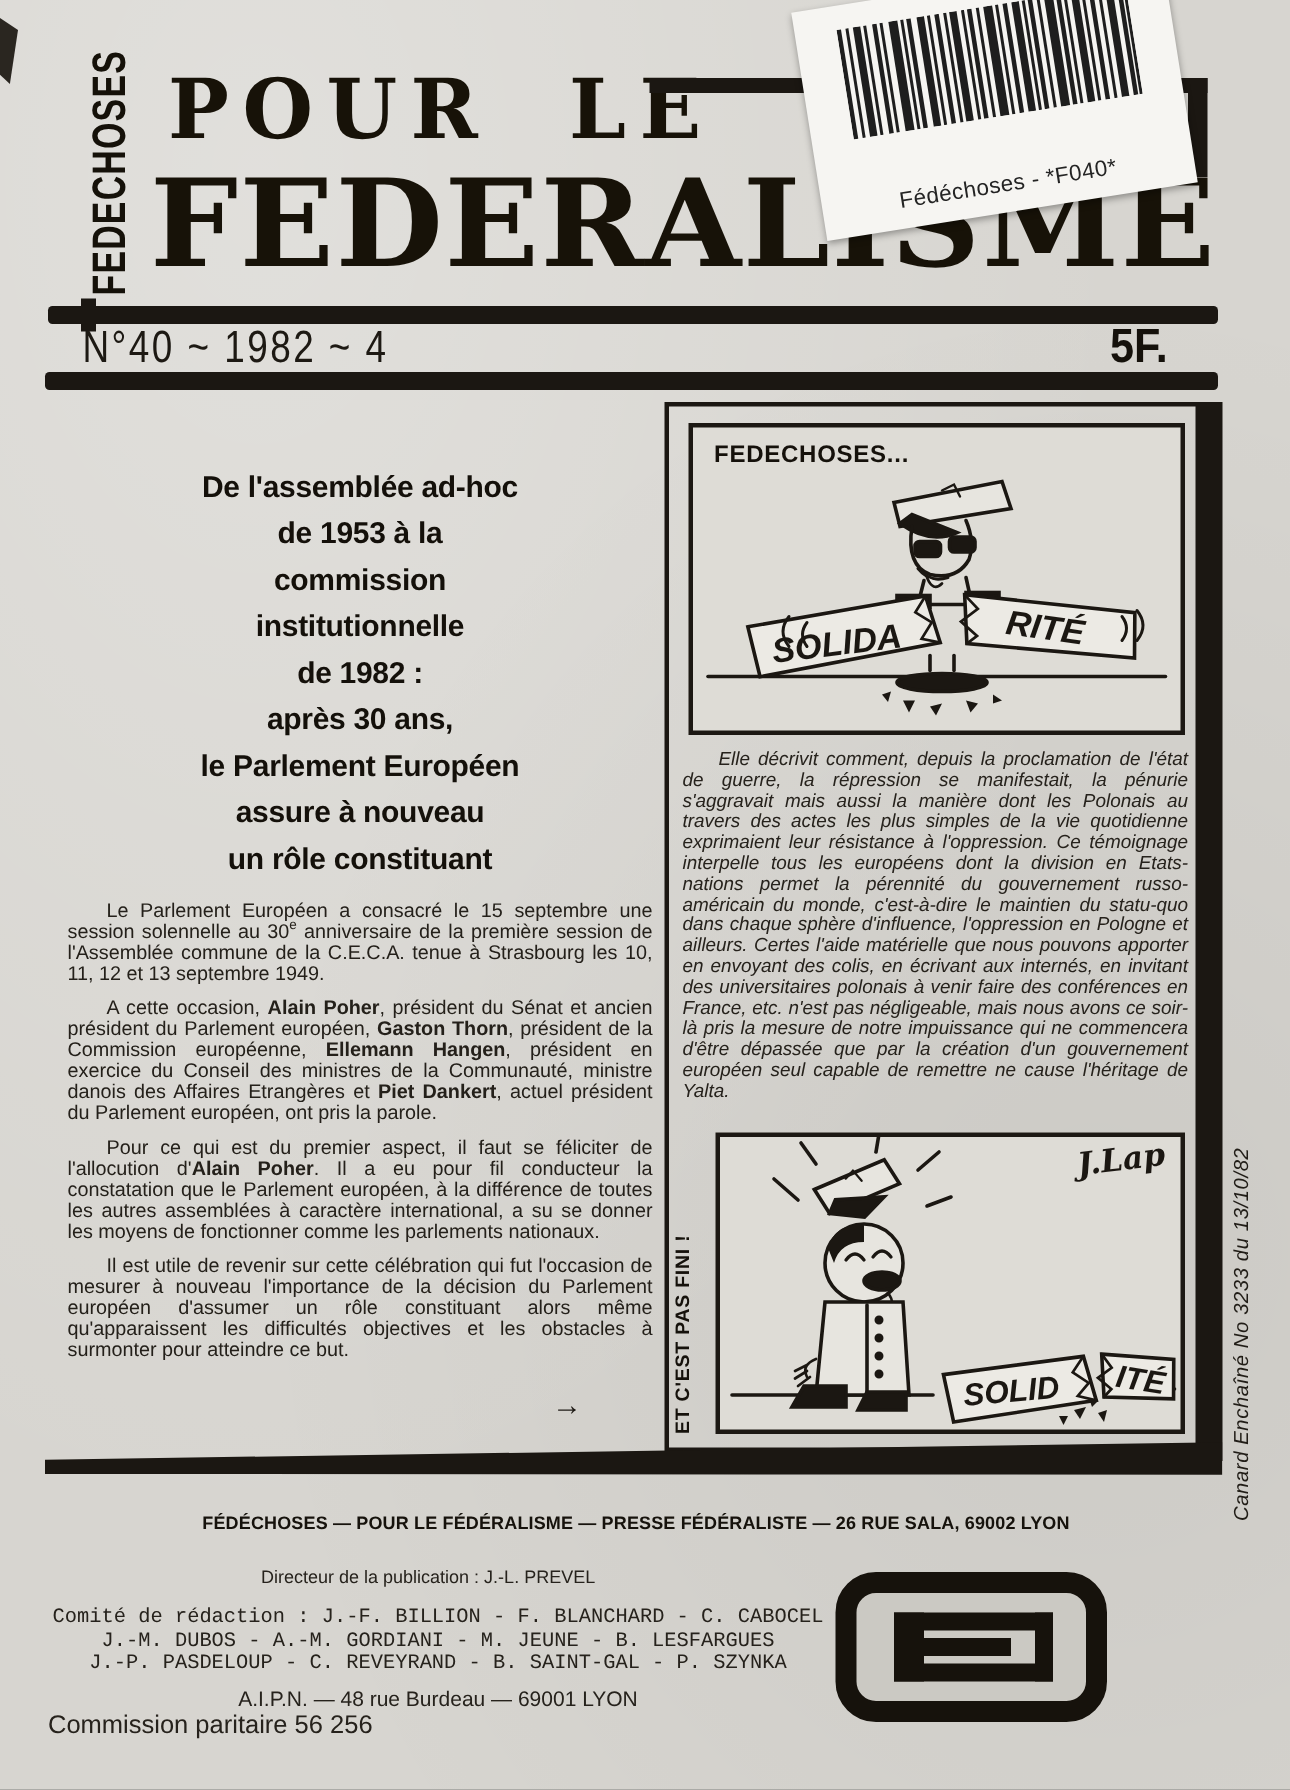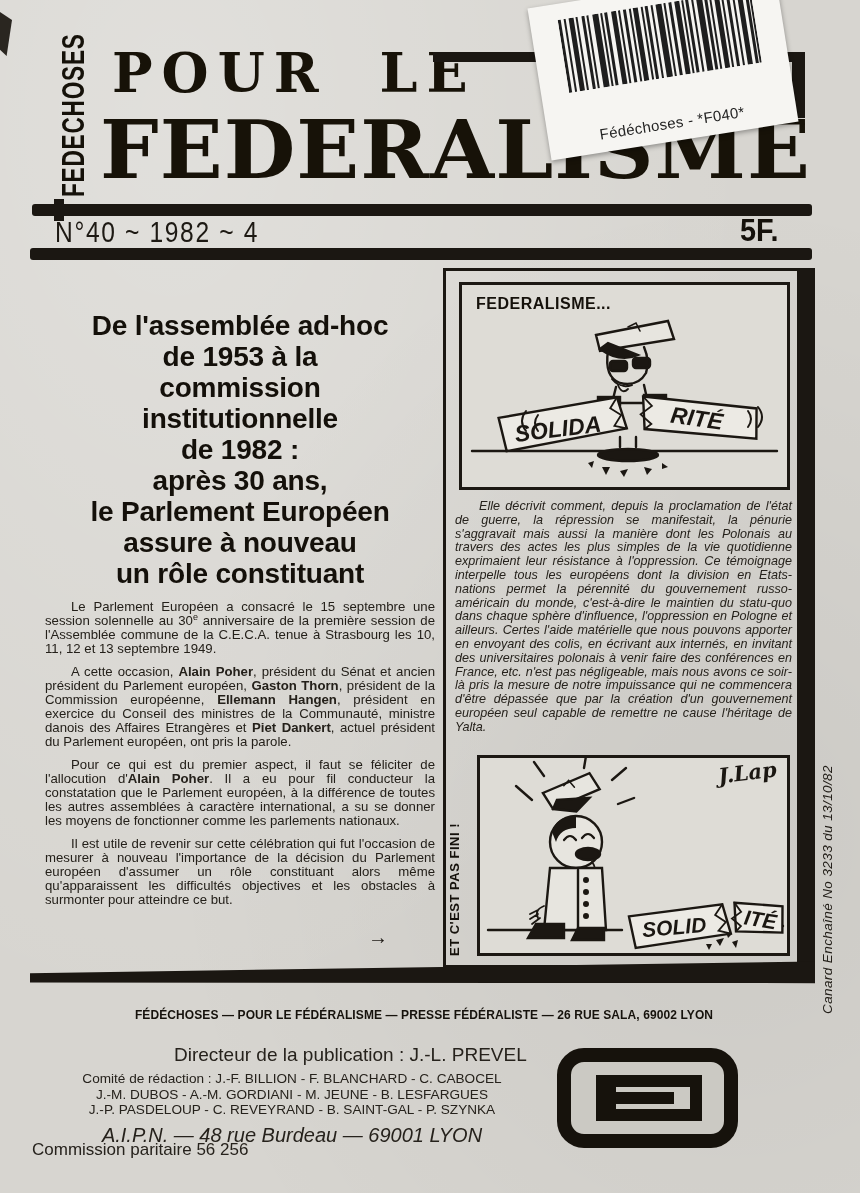--- a/index.html
+++ b/index.html
@@ -52,21 +52,21 @@
     background:#f6f5f2;transform:rotate(-9deg);
     box-shadow:0 2px 5px rgba(0,0,0,.35);
     display:flex;flex-direction:column;align-items:center;justify-content:flex-end;
     padding-bottom:10px;box-sizing:border-box;
   }
   .sticker svg{position:absolute;top:16px;left:28px;}
   .sticker-label{font-size:15px;color:#242424;letter-spacing:.3px;}
   
   .headline{
     position:absolute;left:40px;top:310px;width:400px;
-    text-align:center;font-weight:bold;font-size:28px;line-height:31px;
+    text-align:center;font-weight:bold;font-size:20px;line-height:31px;
     white-space:pre-line;color:#14100a;letter-spacing:-0.2px;
   }
   .body-copy{
     position:absolute;left:45px;top:600px;width:390px;
     font-size:13.2px;line-height:14px;text-align:justify;color:#24201a;
   }
   .body-copy p{margin:0 0 9px;text-indent:26px;}
   .cont-arrow{
     position:absolute;left:368px;top:926px;font-size:20px;font-weight:bold;color:#1b1712;
   }
@@ -102,23 +102,23 @@
   .margin-note{
     position:absolute;left:820px;top:1014px;
     transform:rotate(-90deg);transform-origin:0 0;
     font-style:italic;font-size:13.5px;letter-spacing:.4px;white-space:nowrap;color:#211d17;
   }
   
   .pub-line{
     position:absolute;left:0;top:1008px;width:848px;text-align:center;
     font-weight:bold;font-size:12px;color:#16120c;letter-spacing:.1px;
   }
-  .director-line{position:absolute;left:174px;top:1044px;font-size:19px;color:#26221c;}
-  .committee{position:absolute;left:32px;top:1071px;width:520px;text-align:center;font-size:13.6px;line-height:15.6px;color:#26221c;}
-  .aipn{position:absolute;left:32px;top:1124px;width:520px;text-align:center;font-size:20px;color:#26221c;font-style:italic;}
+  .director-line{position:absolute;left:174px;top:1044px;font-size:12px;color:#26221c;}
+  .committee{position:absolute;left:32px;top:1071px;width:520px;text-align:center;font-size:13.6px;line-height:15.6px;color:#26221c;font-family:Liberation Mono, monospace;}
+  .aipn{position:absolute;left:32px;top:1124px;width:520px;text-align:center;font-size:14px;color:#26221c;}
   .commission{position:absolute;left:32px;top:1140px;width:520px;font-size:17px;color:#26221c;}
   .logo{position:absolute;left:556px;top:1048px;}
   
   .blemish-tl{position:absolute;left:0;top:12px;width:12px;height:44px;background:#2a2620;
     clip-path:polygon(0 0,100% 18%,55% 100%,0 86%);}
   sup{font-size:9px;line-height:0;}
 </style>
 </head>
 <body>
 
@@ -193,21 +193,21 @@
     <p><span>A cette occasion, </span><span style="font-weight: bold;">Alain Poher</span><span>, président du Sénat et ancien président du Parlement européen, </span><span style="font-weight: bold;">Gaston Thorn</span><span>, président de la Commission européenne, </span><span style="font-weight: bold;">Ellemann Hangen</span><span>, président en exercice du Conseil des ministres de la Communauté, ministre danois des Affaires Etrangères et </span><span style="font-weight: bold;">Piet Dankert</span><span>, actuel président du Parlement européen, ont pris la parole.</span></p>
     <p><span>Pour ce qui est du premier aspect, il faut se féliciter de l'allocution d'</span><span style="font-weight: bold;">Alain Poher</span><span>. Il a eu pour fil conducteur la constatation que le Parlement européen, à la différence de toutes les autres assemblées à caractère international, a su se donner les moyens de fonctionner comme les parlements nationaux.</span></p>
     <p><span>Il est utile de revenir sur cette célébration qui fut l'occasion de mesurer à nouveau l'importance de la décision du Parlement européen d'assumer un rôle constituant alors même qu'apparaissent les difficultés objectives et les obstacles à surmonter pour atteindre ce but.</span></p>
   </div>
   <div class="cont-arrow">→</div>
 
   <div class="rframe"></div>
   <div class="rshadow ink"></div>
 
   <div class="panel panel1">
-    <div class="cartoon-caption">FEDERALISME...</div>
+    <div class="cartoon-caption">FEDECHOSES...</div>
     <svg width="325" height="202" viewBox="0 0 325 202">
       <g stroke="#1b1712" stroke-width="2.4" fill="none" stroke-linecap="round">
 
         <line x1="10" y1="166" x2="315" y2="166"></line>
 
         <polygon points="134,50 206,36 212,54 138,66" fill="#e7e5df"></polygon>
         <polyline points="166,42 174,38 178,46" stroke-width="1.6"></polyline>
         <path d="M138,64 Q158,78 176,70 L146,58 Z" fill="#1b1712"></path>
 
         <path d="M146,66 Q142,92 158,98 Q176,102 184,88 Q188,76 182,62"></path>

